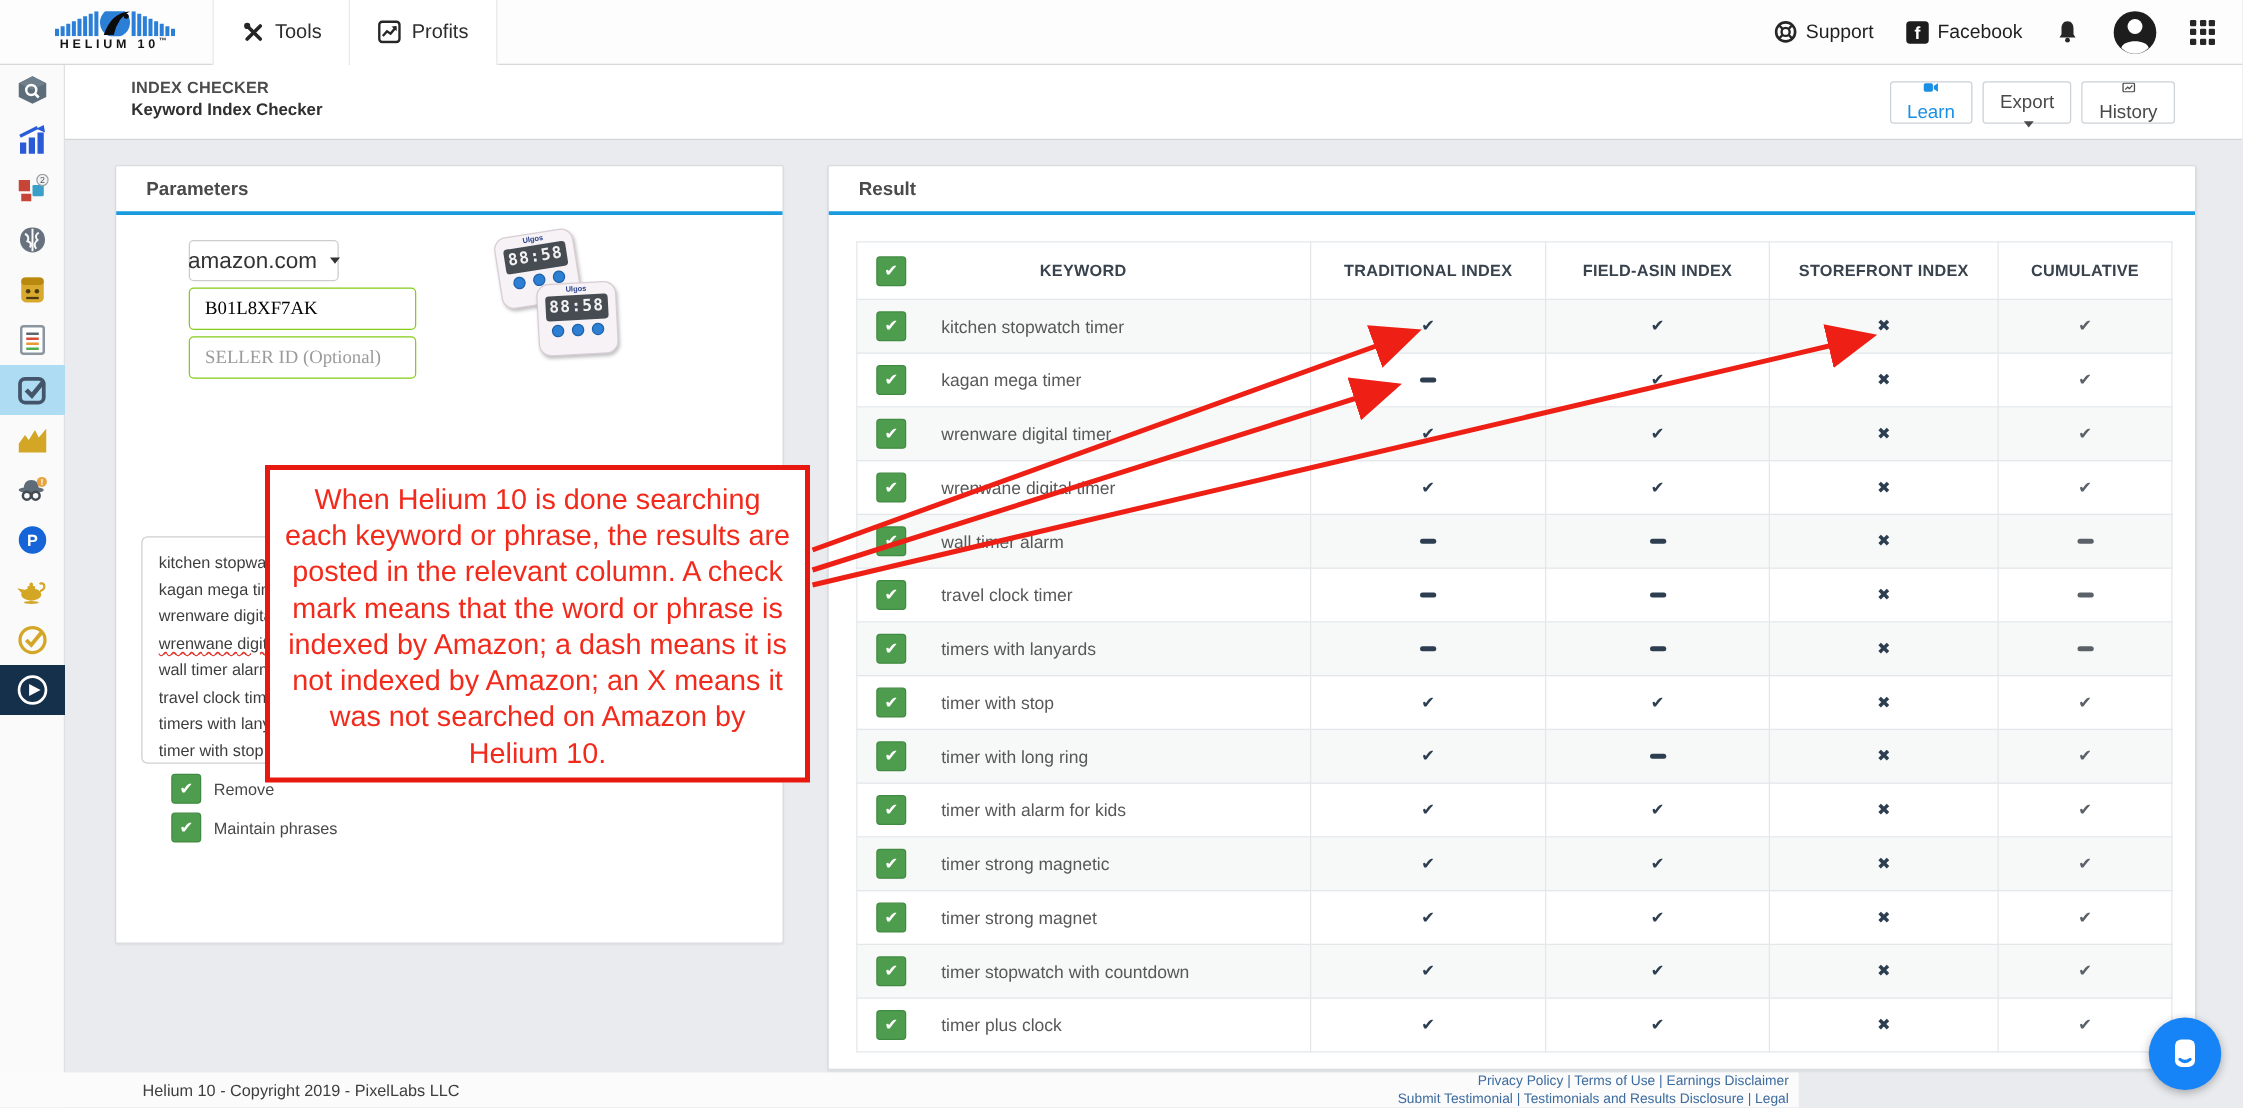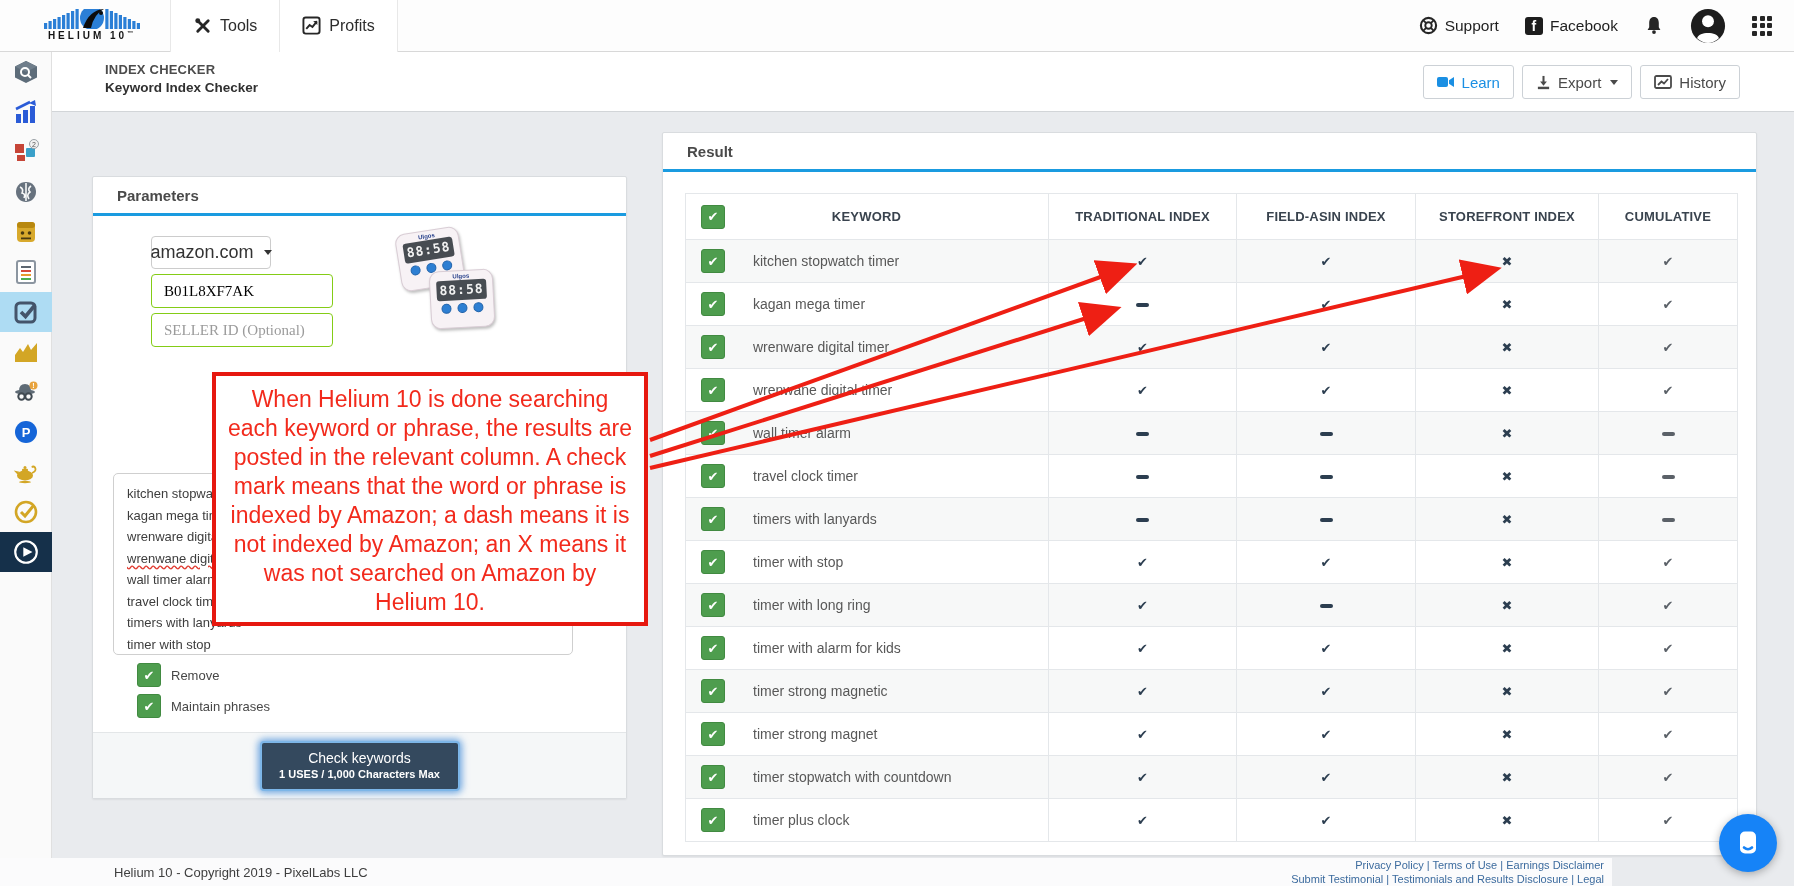--- a/index.html
+++ b/index.html
@@ -45,30 +45,30 @@
   
   .pagehead {
     position:absolute; left:52px; top:52px; width:1742px; height:60px;
     background:#fff; border-bottom:1px solid #d2d5d8; z-index:10;
   }
   .ph-kicker { position:absolute; left:53px; top:10px; font-size:13px; font-weight:bold; color:#4c4c4c; letter-spacing:.2px; }
   .ph-title  { position:absolute; left:53px; top:28px; font-size:13.5px; font-weight:bold; color:#303030; }
   .ph-buttons { position:absolute; right:54px; top:13px; display:flex; gap:8px; }
   .ph-btn {
     height:34px; padding:0 13px; background:#fff; border:1px solid #ccd1d6; border-radius:3px;
-    display:flex; align-items:center; gap:7px; font-size:15px; color:#4a4a4a; cursor:pointer;
+    display:flex; align-items:center; gap:7px; font-size:15px; color:#4a4a4a; cursor:pointer;flex-direction:column;
   }
   .ph-btn.learn { color:#1a8fe3; }
   .caret-down { width:0; height:0; border-left:4.5px solid transparent; border-right:4.5px solid transparent; border-top:5px solid #4a4a4a; margin-left:2px; }
 
   
   .card { position:absolute; background:#fff; border:1px solid #d9dcdf; border-radius:2px; box-shadow:0 1px 2px rgba(0,0,0,.06); }
   .card-title { height:36px; display:flex; align-items:center; padding-left:24px; font-size:15px; font-weight:bold; color:#4a4a4a; }
   .card-rule { height:3px; background:#1a9be0; }
-  #params-card { left:92px; top:132px; width:535px; height:623px;margin-top:44px; }
+  #params-card { left:92px; top:132px; width:535px; height:623px; }
   #result-card { left:662px; top:132px; width:1095px; height:724px; }
 
   
   .p-body { position:relative; width:100%; height:calc(100% - 39px); }
   .select-box {
     position:absolute; left:58px; top:20px; width:120px; height:33px;
     border:1px solid #ccc; border-radius:4px; background:#fff;
     display:flex; align-items:center; justify-content:center; gap:8px; font-size:18px; color:#333; cursor:pointer;
   }
   .select-box .caret-down { border-top-color:#333; }
@@ -149,21 +149,21 @@
     font-size:23px; line-height:29px; text-align:center; padding:9px 10px;
   }
   #arrow-layer { position:absolute; left:0; top:0; width:1794px; height:886px; z-index:35; pointer-events:none; }
 
   
   .chat-bubble {
     position:absolute; left:1719px; top:814px; width:58px; height:58px; border-radius:50%;
     background:#1683f7; z-index:60; display:flex; align-items:center; justify-content:center;
     box-shadow:0 2px 8px rgba(0,0,0,.3); cursor:pointer;
   }
-  .footer { position:absolute; left:0; top:858px; width:1612px; height:28px; background:#fbfbfc; z-index:30; }
+  .footer { position:absolute; left:0; top:858px; width:1439px; height:28px; background:#fbfbfc; z-index:30; }
   .footer-copy { position:absolute; left:114px; top:7px; font-size:13px; color:#3e3e3e; }
   .footer-links { position:absolute; right:8px; top:1px; text-align:right; font-size:11px; color:#3c6b9e; line-height:13.5px; }
   .footer-links div { cursor:pointer; }
 </style>
 </head>
 <body>
 
 <div class="navbar">
   <div class="logo-block">
     <svg width="112" height="20" viewBox="0 0 112 20">
@@ -431,26 +431,20 @@
 
     <div class="chk-row" id="chk-remove">
       <span class="green-box">✔</span>
       <span class="chk-label">Remove</span>
     </div>
     <div class="chk-row" id="chk-maintain">
       <span class="green-box">✔</span>
       <span class="chk-label">Maintain phrases</span>
     </div>
 
-    <div class="p-footer">
-      <div class="check-btn">
-        <div class="l1">Check keywords</div>
-        <div class="l2">1 USES / 1,000 Characters Max</div>
-      </div>
-    </div>
   </div>
 </div>
 
 <div class="card" id="result-card">
   <div class="card-title">Result</div>
   <div class="card-rule"></div>
   <div class="r-body">
     <table id="result-table">
         <colgroup>
           <col style="width: 363px;">

